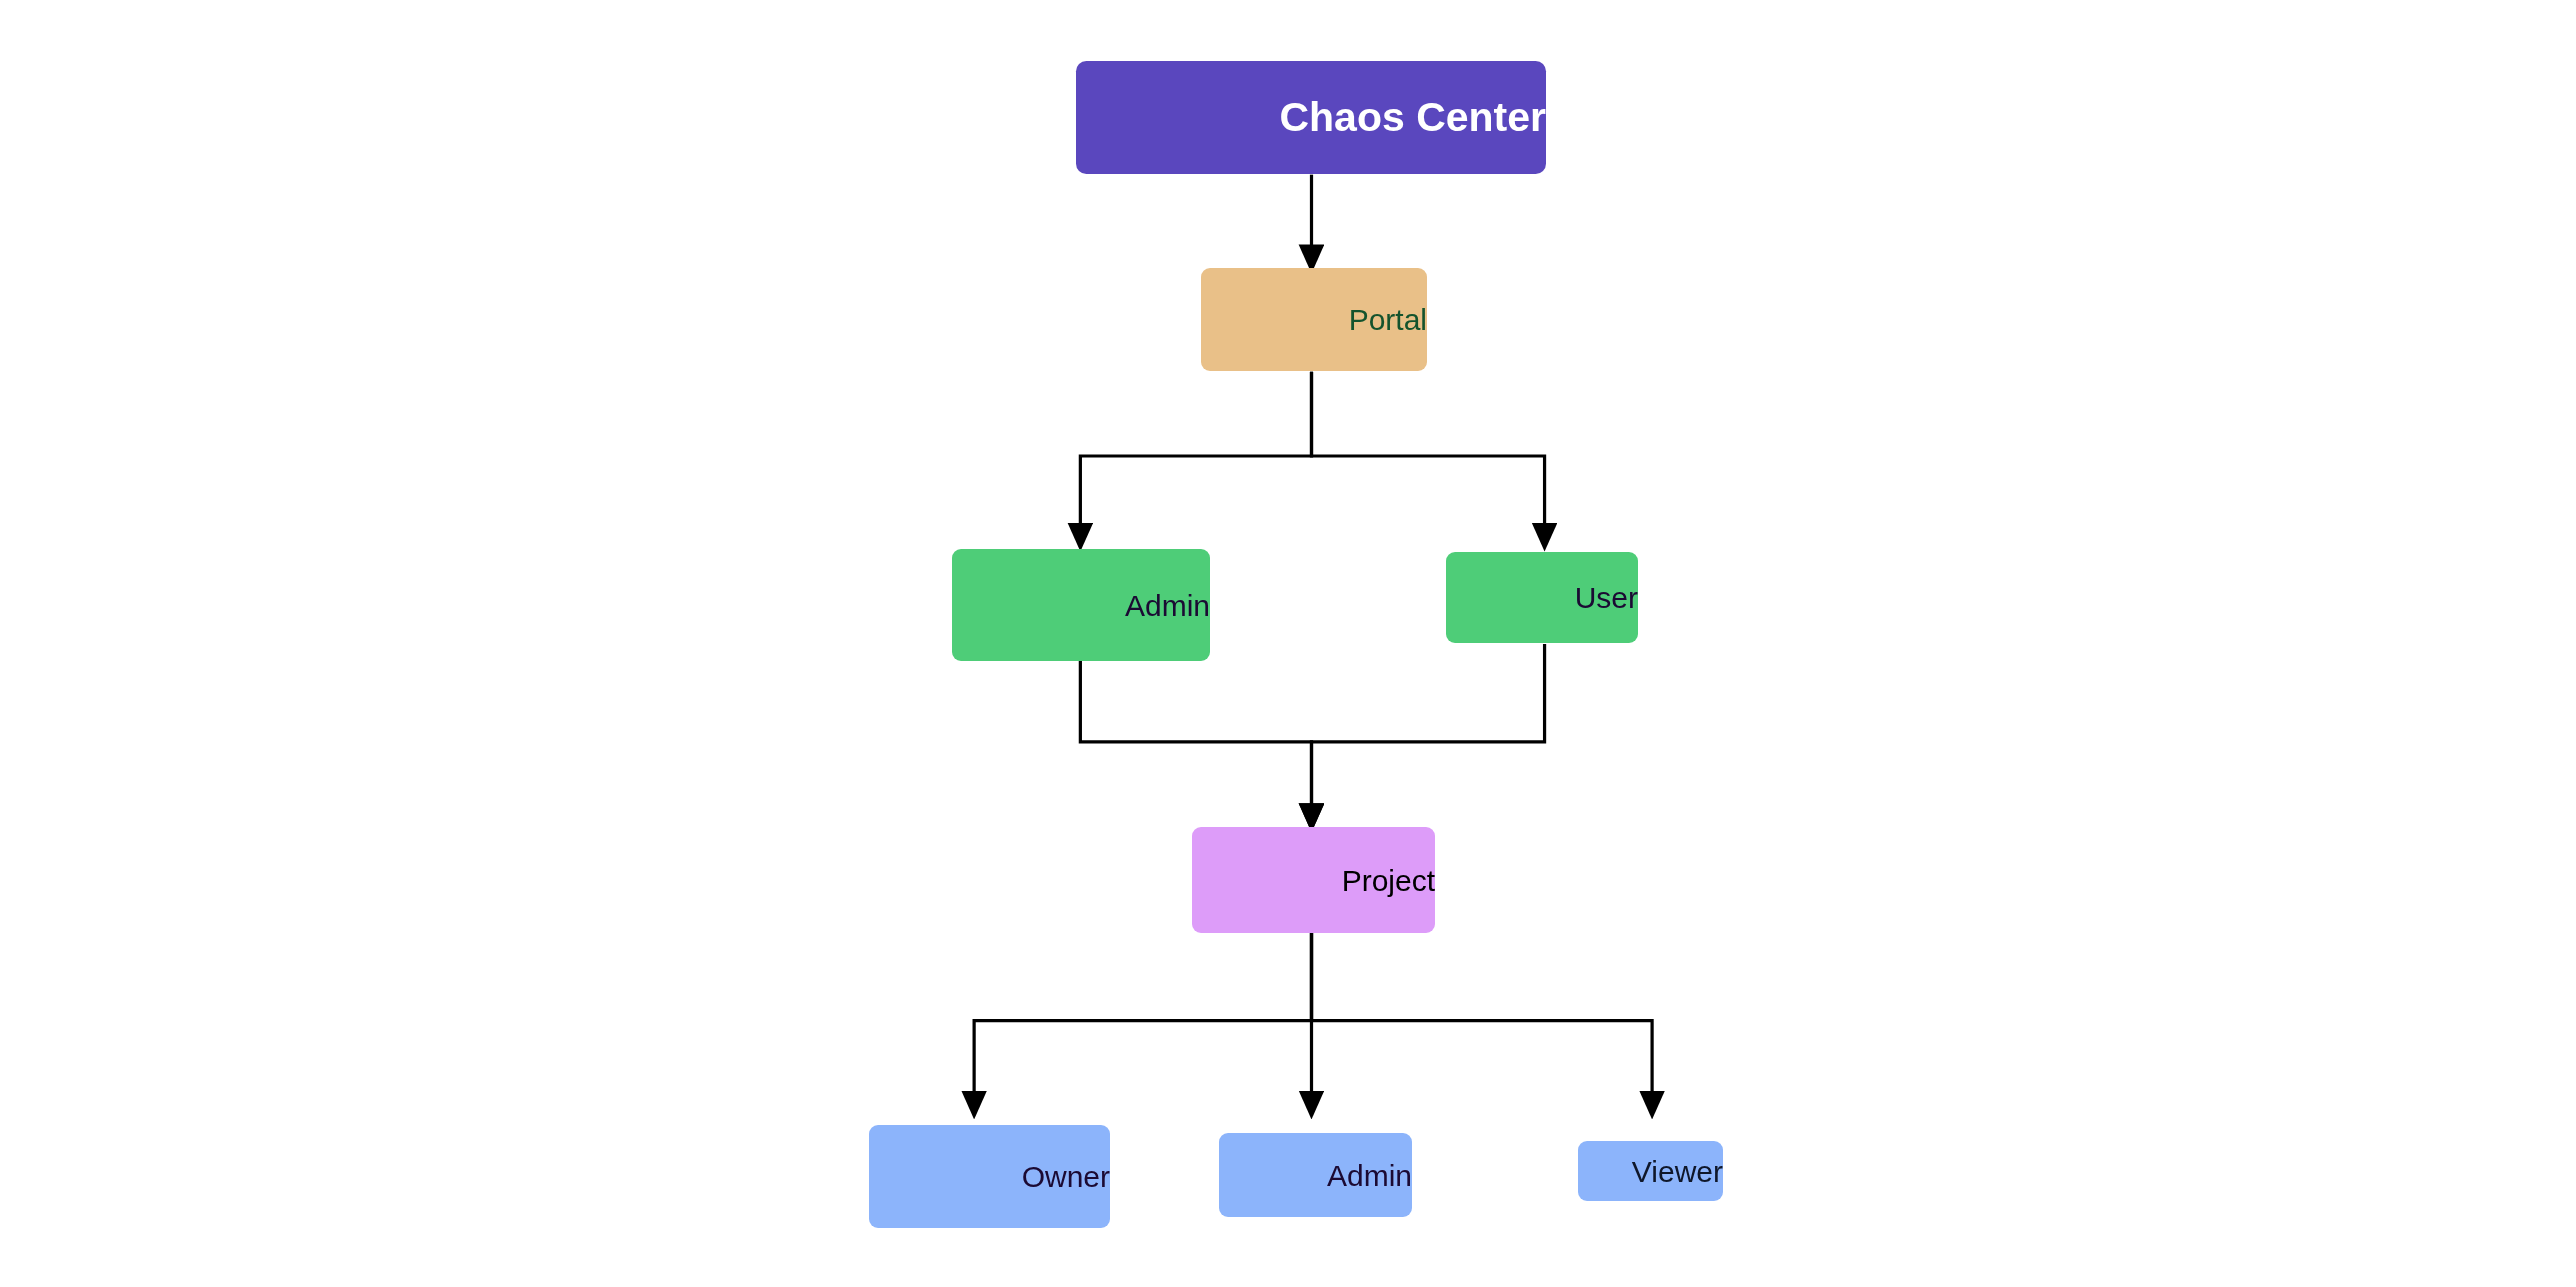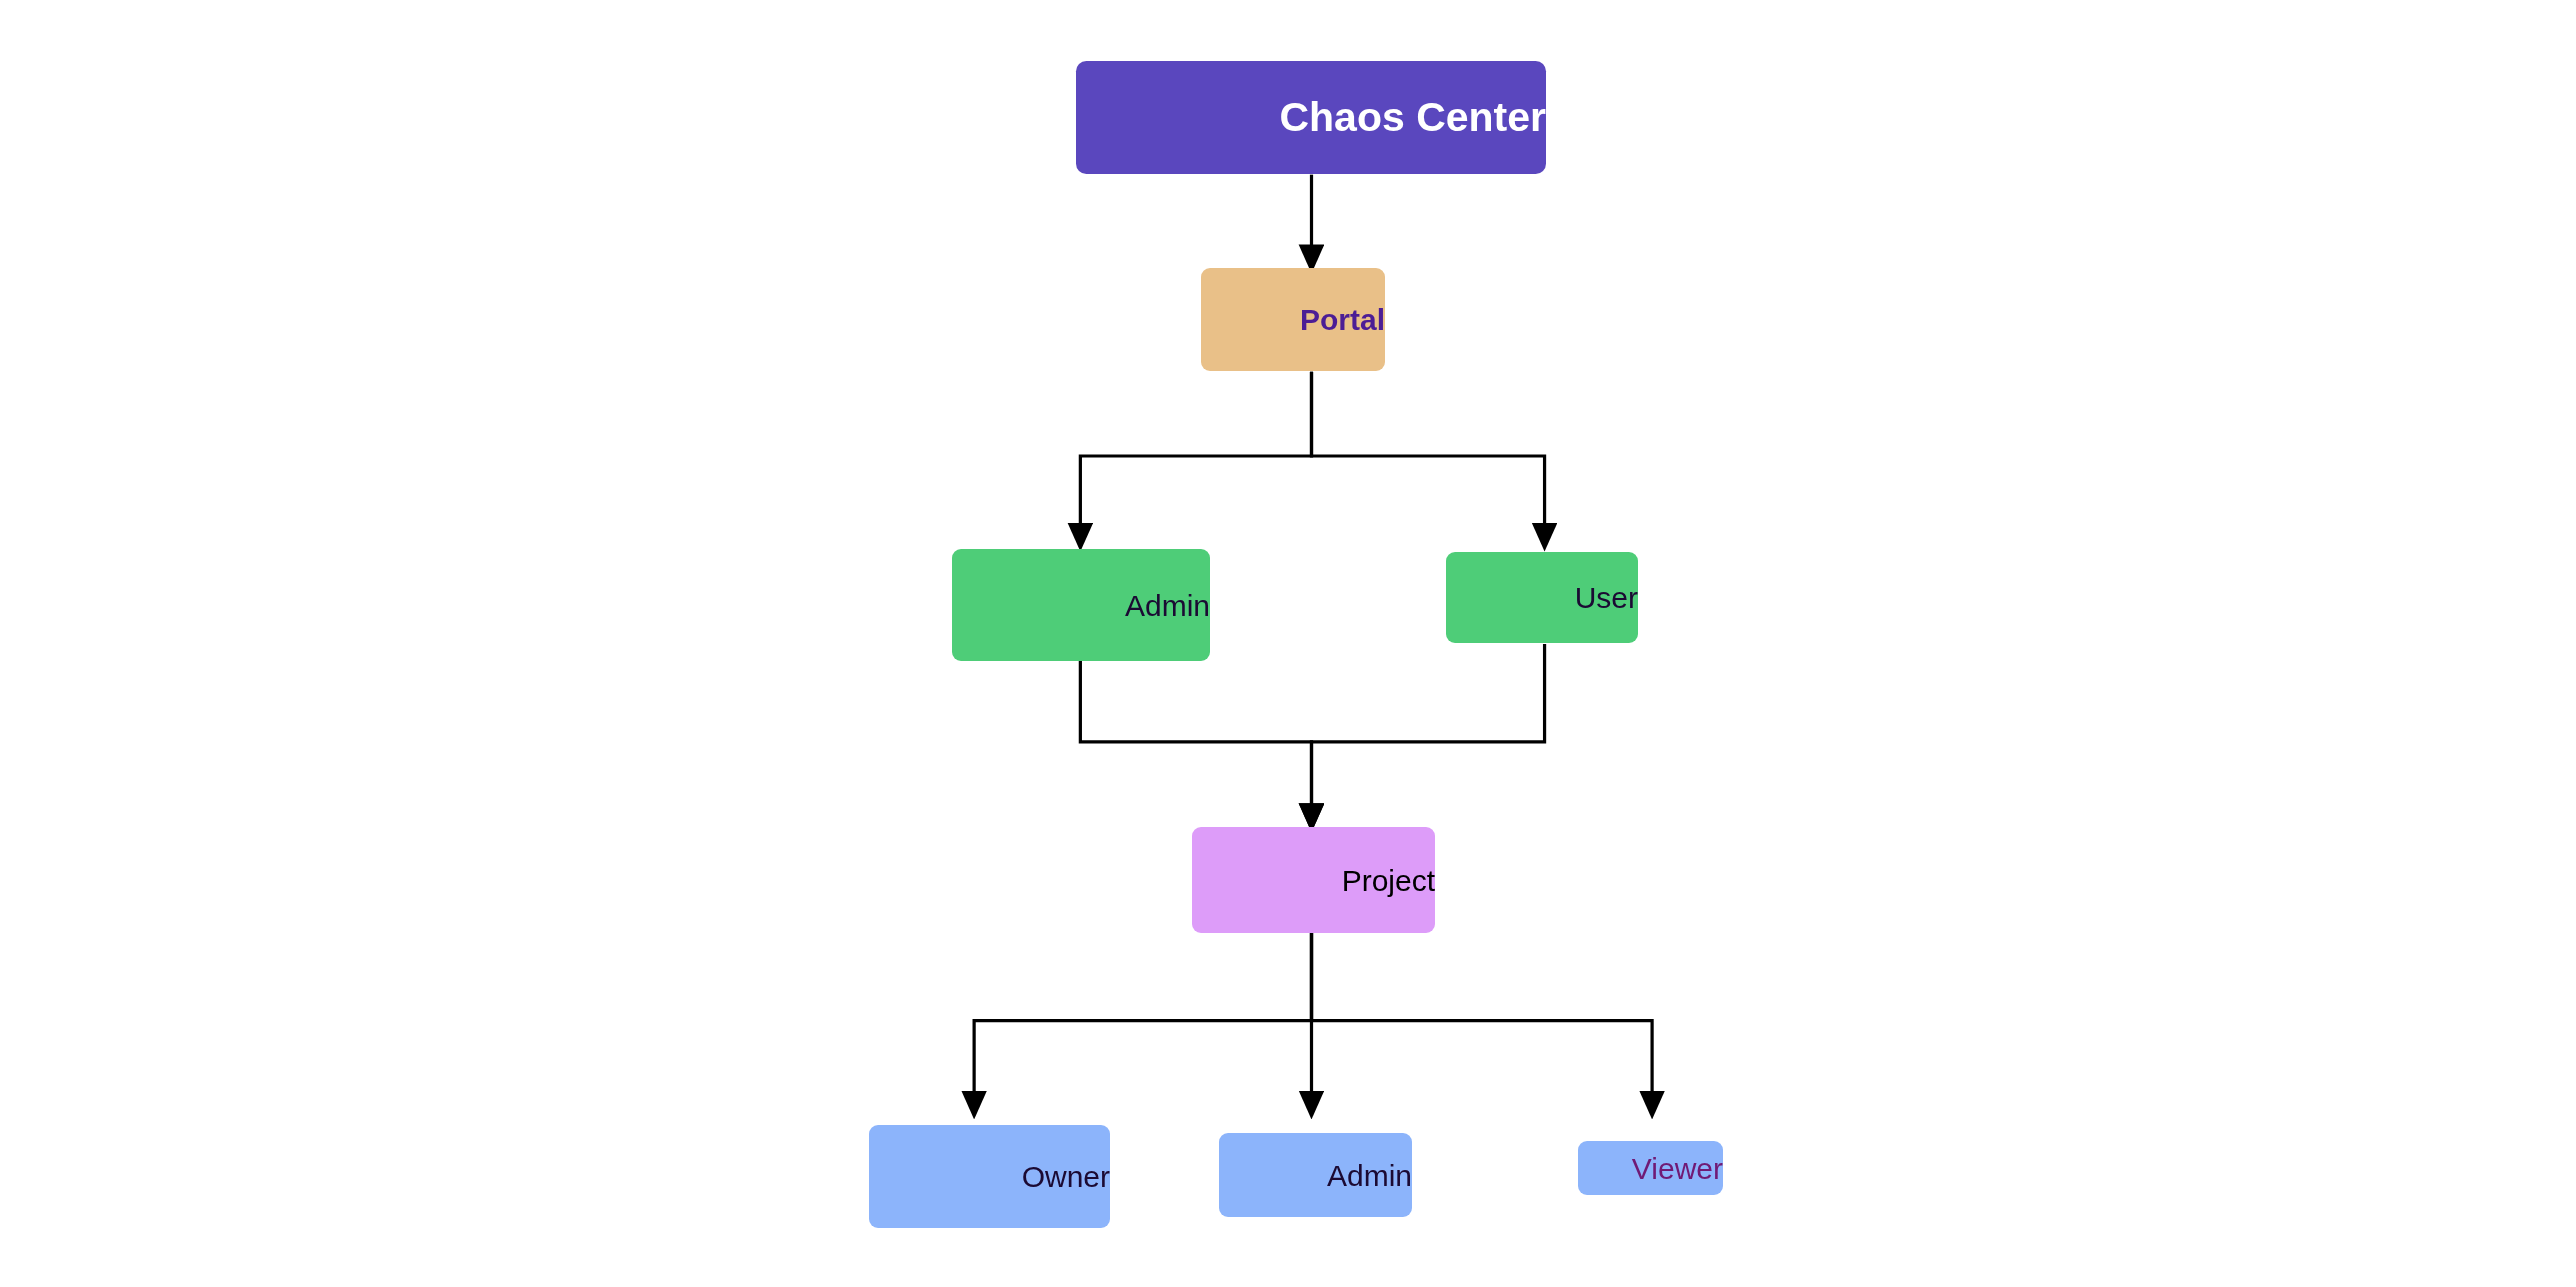--- a/index.html
+++ b/index.html
@@ -49,25 +49,25 @@
     left: 1076px;  top: 61px;
     width: 470px;  height: 113px;
     background: #5A47BE;
     color: #ffffff;
     font-size: 41px;
     font-weight: 700;
     border-radius: 10.3px;
   }
   .node-portal {
     left: 1201px; top: 268px;
-    width: 184px; height: 103px;
+    width: 226px; height: 103px;
     background: #E9C088;
-    color: #4c1d95;
+    color: #14532d;
     font-size: 30px;
-    font-weight: 700;
+    font-weight: 400;
   }
   .node-admin {
     left: 952px; top: 549px;
     width: 258px; height: 112px;
     background: #4ECD78;
     color: #1B0A33;
     font-size: 30px;
     font-weight: 400;
   }
   .node-user {
@@ -98,23 +98,23 @@
   .node-editor {
     left: 1219px; top: 1133px;
     width: 193px; height: 84px;
     background: #8CB4FB;
     color: #1B0A33;
     font-size: 30px;
     font-weight: 400;
   }
   .node-viewer {
     left: 1578px; top: 1141px;
-    width: 145px; height: 54px;
+    width: 145px; height: 60px;
     background: #8CB4FB;
-    color: #701a75;
+    color: #0f172a;
     font-size: 30px;
     font-weight: 400;
   }
 </style>
 </head>
 <body>
 
 <div id="diagram-root">
 
   <svg id="edge-layer" viewBox="0 0 4001 2000" width="2576" height="1288" xmlns="http://www.w3.org/2000/svg">

